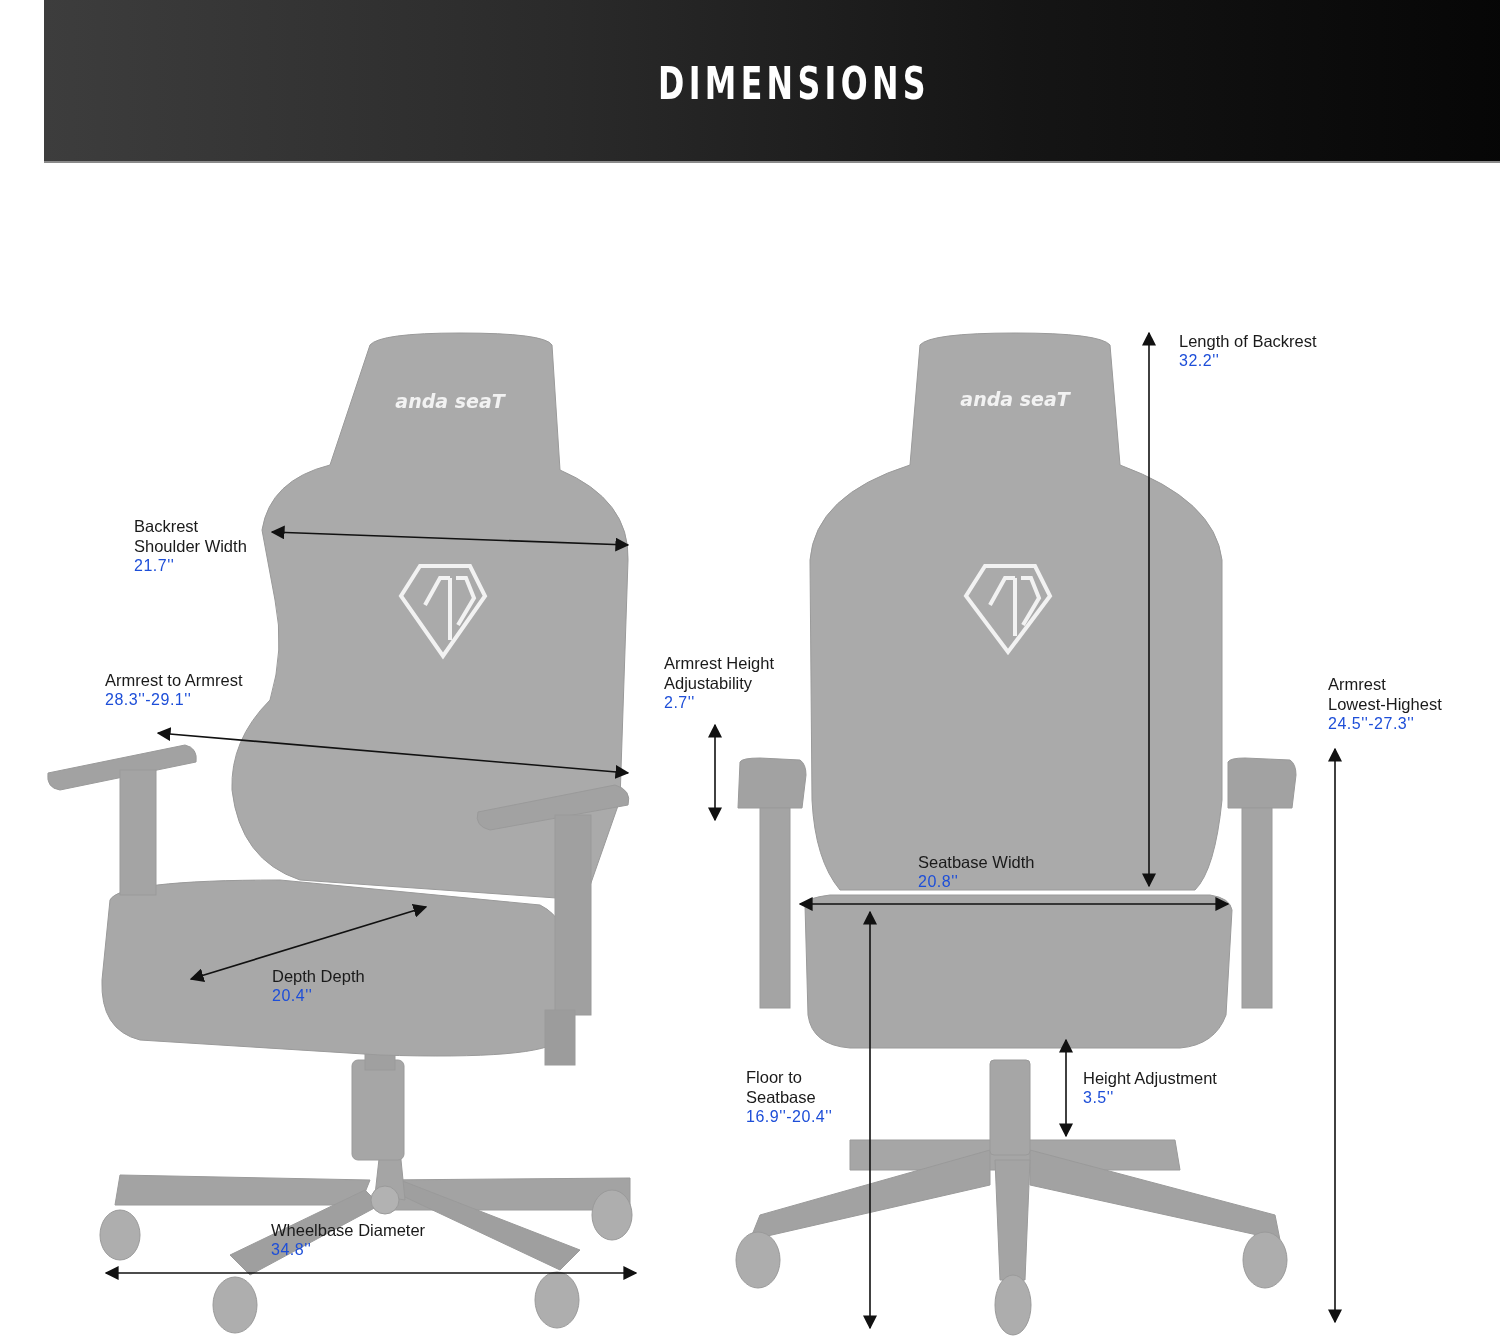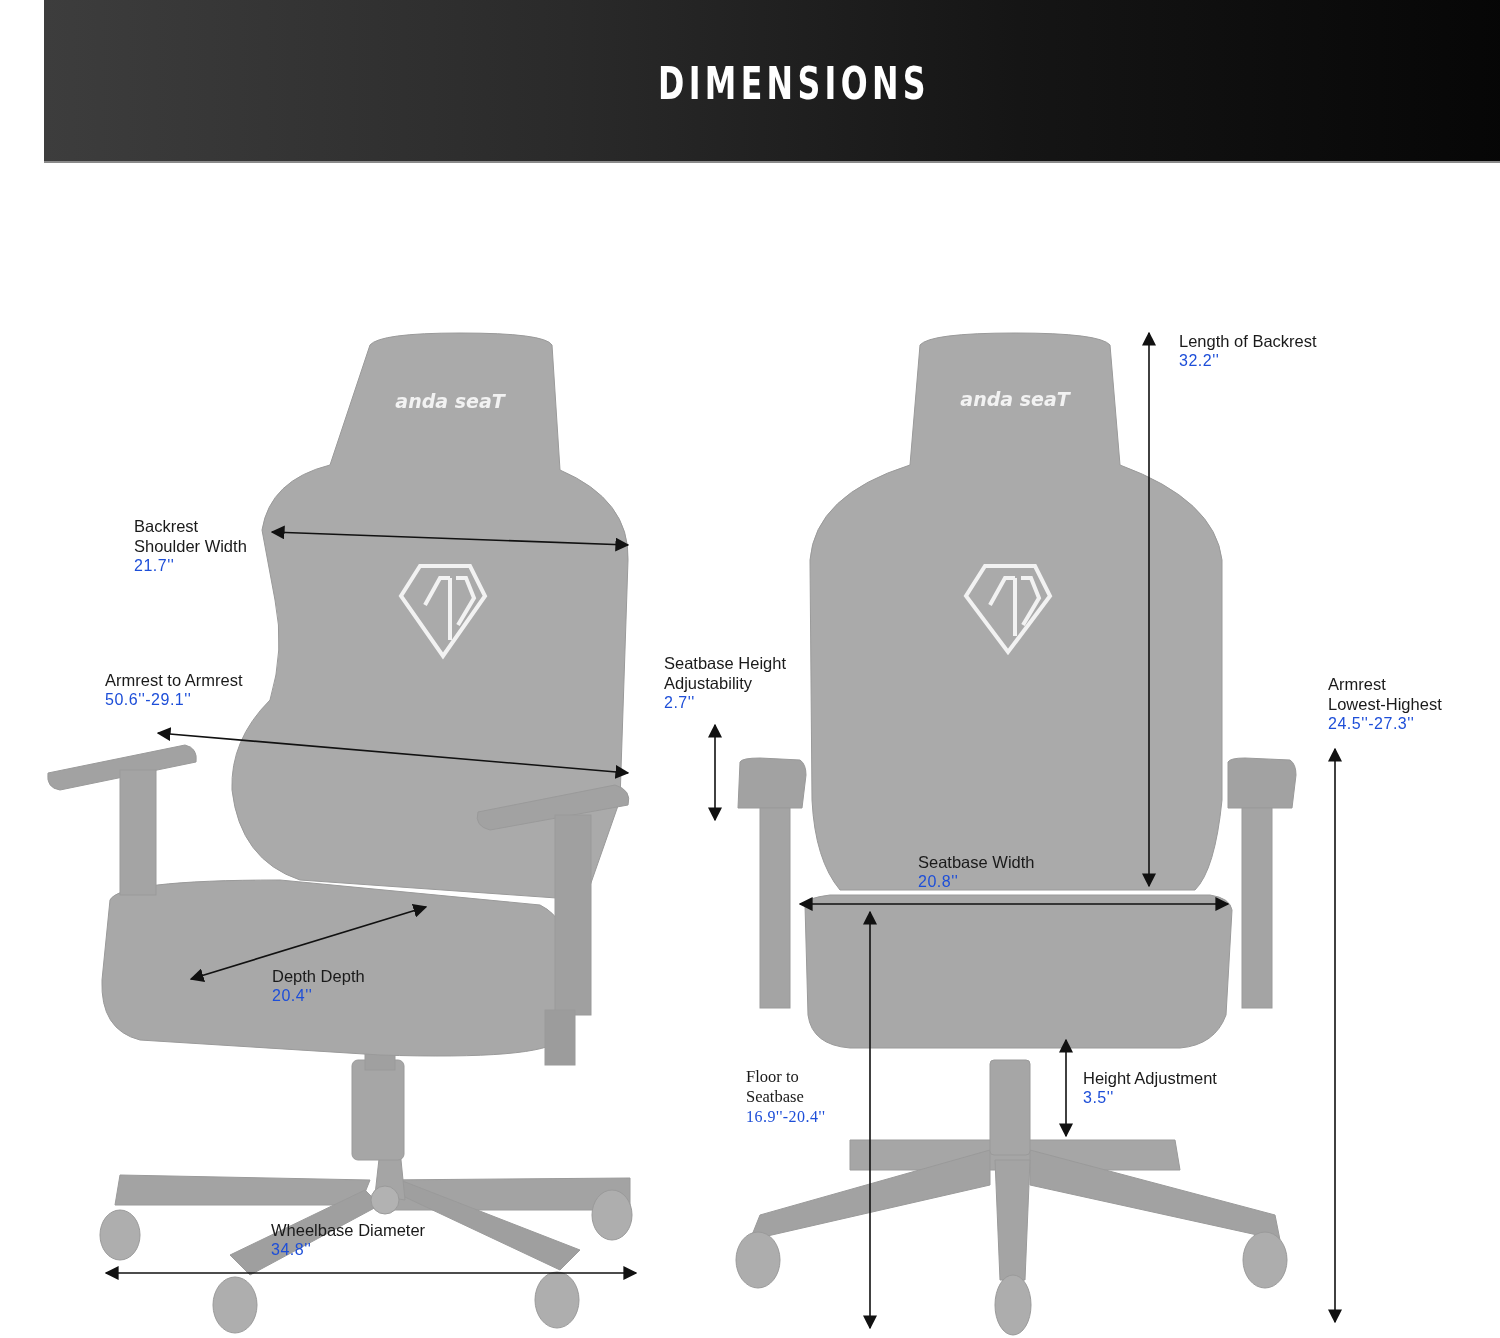--- a/index.html
+++ b/index.html
@@ -113,50 +113,50 @@
     </g>
   </svg>
 
   <div class="label" style="left:134px;top:499px;margin-top:17px;">
     <span class="name">Backrest
 Shoulder Width</span>
     <span class="value">21.7''</span>
   </div>
   <div class="label" style="left:105px;top:670px;">
     <span class="name">Armrest to Armrest</span>
-    <span class="value">50.6''-29.1''</span>
+    <span class="value">28.3''-29.1''</span>
   </div>
   <div class="label" style="left:272px;top:966px;">
     <span class="name">Depth Depth</span>
     <span class="value">20.4''</span>
   </div>
   <div class="label center" style="left:271px;top:1220px;width:200px;">
     <span class="name">Wheelbase Diameter</span>
     <span class="value">34.8''</span>
   </div>
 
   <div class="label" style="left:1179px;top:331px;">
     <span class="name">Length of Backrest</span>
     <span class="value">32.2''</span>
   </div>
   <div class="label" style="left:664px;top:653px;">
-    <span class="name">Seatbase Height
+    <span class="name">Armrest Height
 Adjustability</span>
     <span class="value">2.7''</span>
   </div>
   <div class="label" style="left:1328px;top:674px;">
     <span class="name">Armrest
 Lowest-Highest</span>
     <span class="value">24.5''-27.3''</span>
   </div>
   <div class="label center" style="left:918px;top:852px;width:200px;">
     <span class="name">Seatbase Width</span>
     <span class="value">20.8''</span>
   </div>
-  <div class="label" style="left:746px;top:1067px;font-family:Liberation Serif, serif;">
+  <div class="label" style="left:746px;top:1067px;">
     <span class="name">Floor to
 Seatbase</span>
     <span class="value">16.9''-20.4''</span>
   </div>
   <div class="label" style="left:1083px;top:1068px;">
     <span class="name">Height Adjustment</span>
     <span class="value">3.5''</span>
   </div>
 </div>
 

